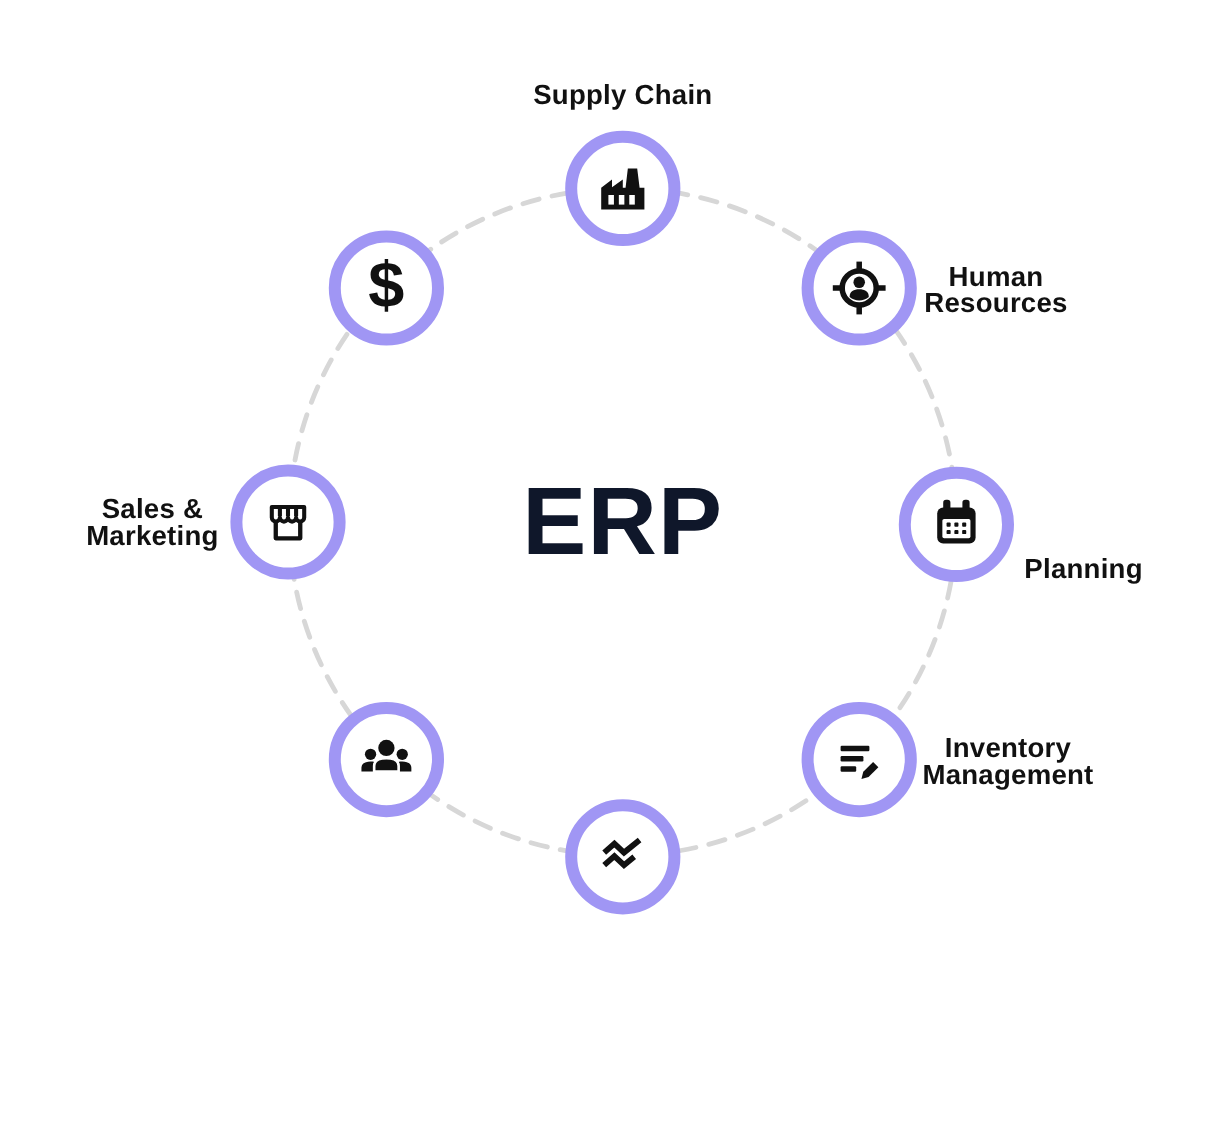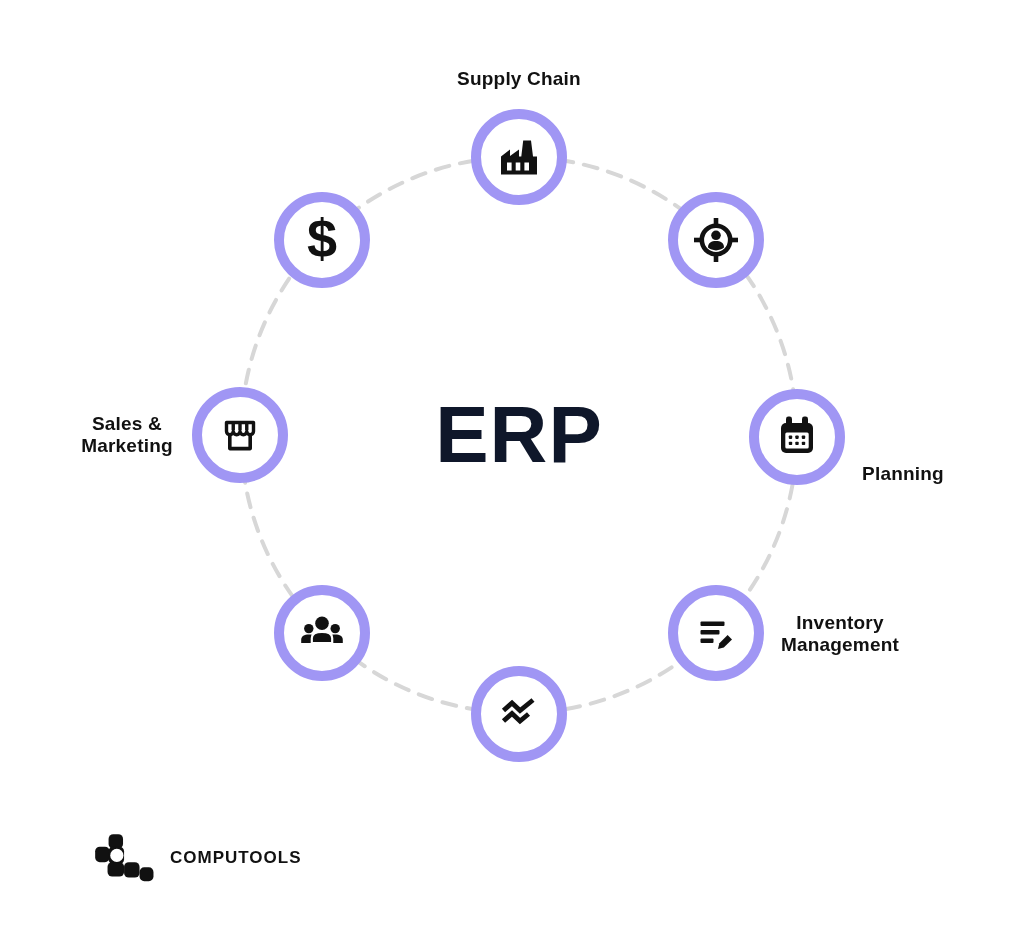--- a/index.html
+++ b/index.html
@@ -16,21 +16,21 @@
   .n-supply{left:471px;top:109px;}
   .n-hr{left:668px;top:192px;}
   .n-planning{left:749px;top:389px;}
   .n-inventory{left:668px;top:585px;}
   .n-reporting{left:471px;top:666px;}
   .n-crm{left:274px;top:585px;}
   .n-sales{left:192px;top:387px;}
   .n-finance{left:274px;top:192px;}
   .node-label{
     position:absolute;width:200px;text-align:center;font-weight:700;
-    font-size:19px;line-height:22px;color:#111111;white-space:pre-line;letter-spacing:0.2px;
+    font-size:23px;line-height:22px;color:#111111;white-space:pre-line;letter-spacing:0.2px;
   }
   .l-supply{left:369px;top:68px;width:300px;}
   .l-hr{left:730px;top:219px;}
   .l-planning{left:803px;top:426px;margin-top:37px;}
   .l-inventory{left:740px;top:612px;}
   .l-reporting{left:419px;top:785px;}
   .l-crm{left:133px;top:622px;}
   .l-sales{left:27px;top:413px;}
   .l-finance{left:107px;top:218px;}
   .erp-title{
@@ -73,20 +73,22 @@
     <svg width="48" height="48" viewBox="0 0 48 48">
       <circle cx="24" cy="24" r="14.2" fill="none" stroke="#111111" stroke-width="4.6"></circle>
       <rect x="21.7" y="2" width="4.6" height="6.8" fill="#111111"></rect>
       <rect x="21.7" y="39.2" width="4.6" height="6.8" fill="#111111"></rect>
       <rect x="2" y="21.7" width="6.8" height="4.6" fill="#111111"></rect>
       <rect x="39.2" y="21.7" width="6.8" height="4.6" fill="#111111"></rect>
       <circle cx="24" cy="19.3" r="4.8" fill="#111111"></circle>
       <path d="M16,31.6 C16,26.6 19.5,25.1 24,25.1 C28.5,25.1 32,26.6 32,31.6 C29.8,33.4 27,34.4 24,34.4 C21,34.4 18.2,33.4 16,31.6 Z" fill="#111111"></path>
     </svg>
   </div>
+  <div class="node-label l-hr">Human
+Resources</div>
 
   <div class="node n-planning">
     <svg width="48" height="48" viewBox="0 0 48 48">
       <rect x="13" y="3.5" width="6" height="10" rx="2.4" fill="#111111"></rect>
       <rect x="29" y="3.5" width="6" height="10" rx="2.4" fill="#111111"></rect>
       <rect x="8" y="10" width="32" height="30" rx="5" fill="#111111"></rect>
       <rect x="12.3" y="19.5" width="23.4" height="16" rx="1.5" fill="#ffffff"></rect>
       <rect x="15.8" y="22.5" width="3.4" height="3.4" rx="0.8" fill="#111111"></rect>
       <rect x="22.3" y="22.5" width="3.4" height="3.4" rx="0.8" fill="#111111"></rect>
       <rect x="28.8" y="22.5" width="3.4" height="3.4" rx="0.8" fill="#111111"></rect>
@@ -133,26 +135,14 @@
       <path d="M13.8,22.5 V37.6 H34.2 V22.5" fill="none" stroke="#111111" stroke-width="3.6" stroke-linejoin="round"></path>
     </svg>
   </div>
   <div class="node-label l-sales">Sales &amp;
 Marketing</div>
 
   <div class="node n-finance">
     <span class="dollar-glyph">$</span>
   </div>
 
-  <div class="footer">
-    <svg width="64" height="50" viewBox="0 0 62 48">
-      <rect x="18" y="1" width="14" height="14" rx="4.5" fill="#111111"></rect>
-      <rect x="5" y="13" width="14" height="15" rx="4.5" fill="#111111"></rect>
-      <rect x="18" y="13" width="15" height="17" rx="4.5" fill="#111111"></rect>
-      <rect x="17" y="28" width="16" height="14" rx="4.5" fill="#111111"></rect>
-      <rect x="33" y="28" width="15" height="15" rx="4.5" fill="#111111"></rect>
-      <rect x="48" y="33" width="13.5" height="13.5" rx="4.5" fill="#111111"></rect>
-      <circle cx="26" cy="21.5" r="6.4" fill="#ffffff"></circle>
-    </svg>
-    <span class="brand-text">COMPUTOOLS</span>
-  </div>
 
 </div>
 
 </body></html>

